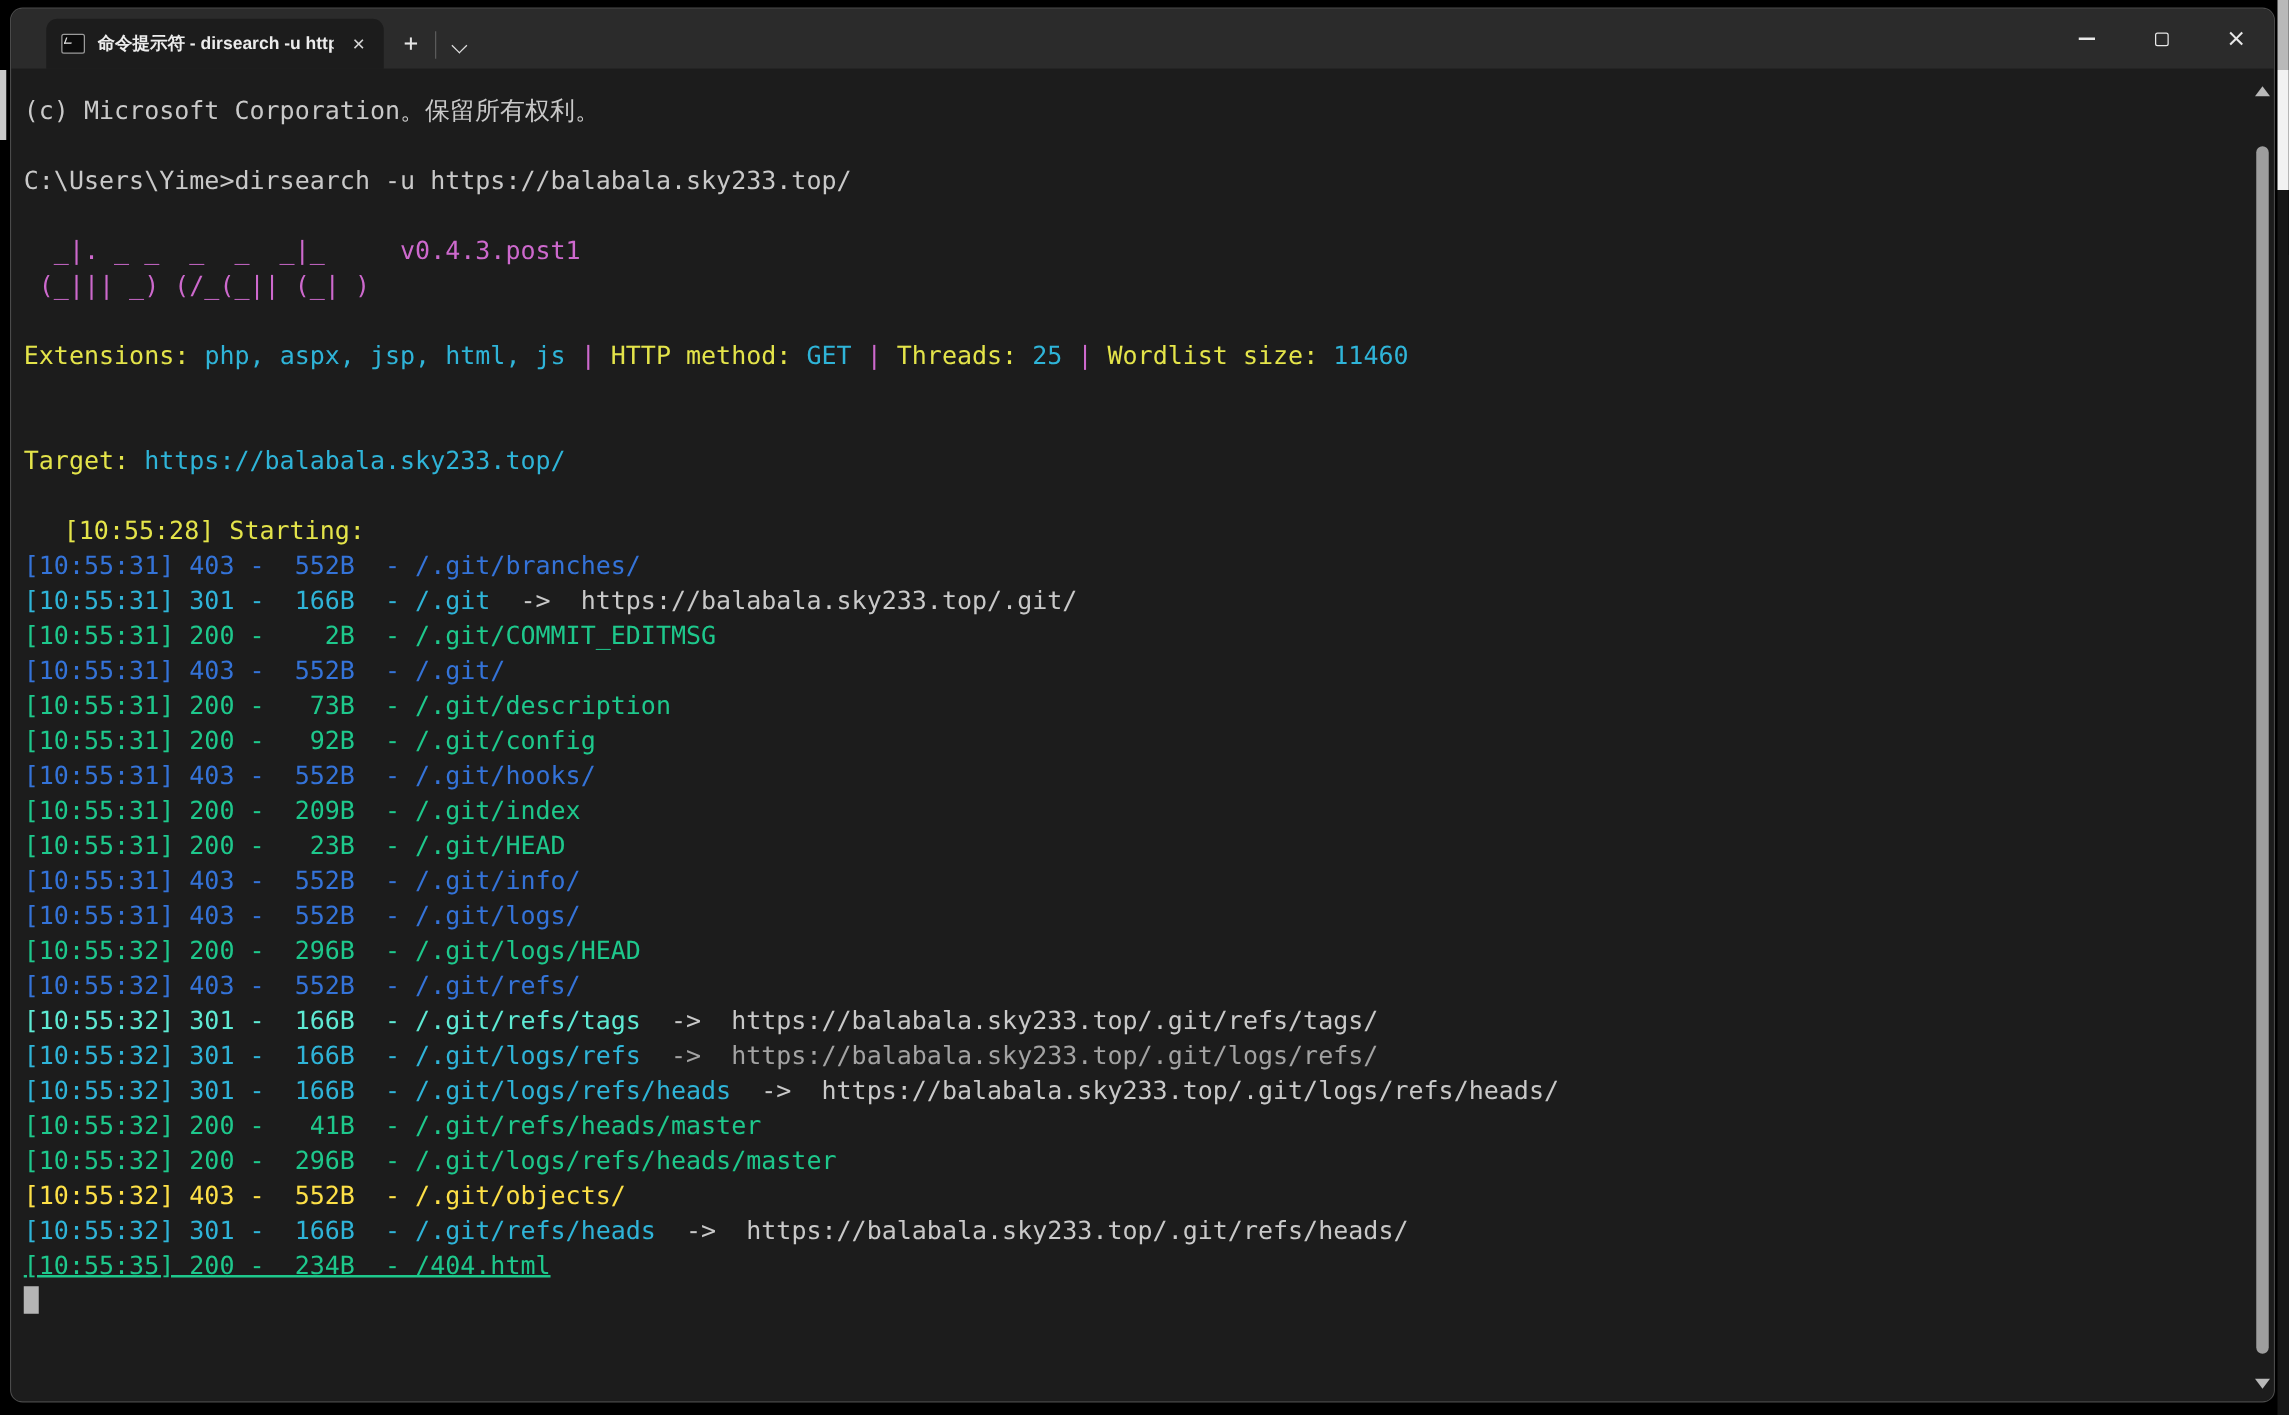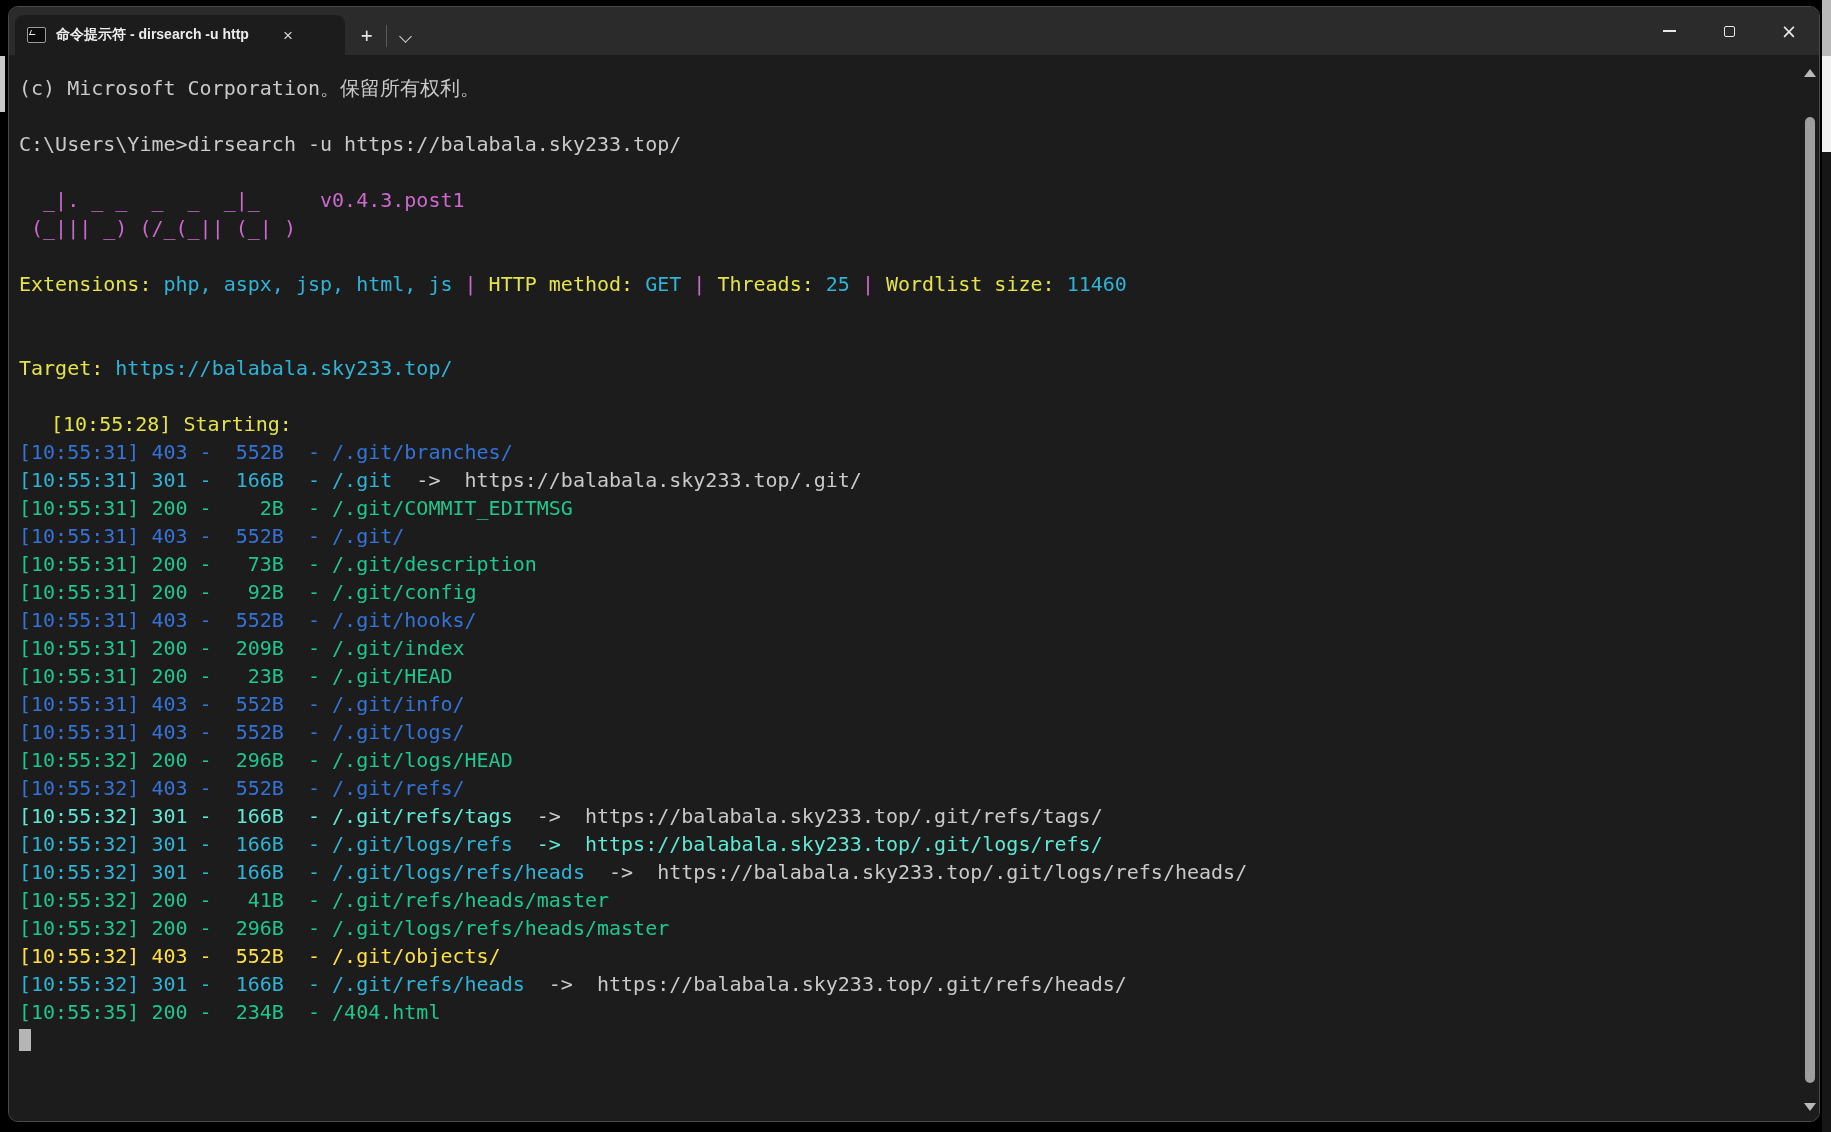--- a/index.html
+++ b/index.html
@@ -11,21 +11,21 @@
   .bg-right-top    { position:absolute; right:0; top:0;  width:9px; height:56px; background:#b9b9b9; }
   .bg-right-white  { position:absolute; right:0; top:56px; width:9px; height:96px; background:#f2f2f2; }
   .bg-right-dark   { position:absolute; right:0; top:152px; width:9px; height:980px; background:#161616; }
 
   .term-window { position:absolute; left:8px; top:6px; width:1812px; height:1116px;
                  background:#1c1c1c; border:1px solid #4a4a4a; border-radius:10px;
                  overflow:hidden; }
 
   
   .titlebar { position:relative; height:48px; background:#2b2b2b; display:flex; align-items:flex-end; }
-  .tab { display:flex; align-items:center; gap:10px; margin-left:6px; width:330px; height:40px;
+  .tab { display:flex; align-items:center; gap:10px; margin-left:28px; width:270px; height:40px;
          background:#1c1c1c; border-radius:9px 9px 0 0; padding:0 10px 0 12px;
          font-family:"Liberation Sans", sans-serif; }
   .cmd-icon { width:19px; height:16px; background:#0c0c0c; border:1px solid #9a9a9a;
               border-radius:2px; position:relative; flex:none; }
   .cmd-icon::before { content:""; position:absolute; left:2px; top:2px; width:5px; height:4px;
               border-left:1.5px solid #e8e8e8; border-bottom:1.5px solid #e8e8e8;
               transform:skewX(-20deg); }
   .tab-title { color:#ececec; font-size:14px; font-weight:bold; white-space:nowrap;
                overflow:hidden; width:212px; }
   .tab-close { color:#d5d5d5; font-size:17px; line-height:17px; padding:1px 5px; border-radius:4px; }
@@ -112,27 +112,27 @@
         <div class="tline"><span style="color: rgb(30, 200, 140);">[10:55:31] 200 -   73B  - /.git/description</span></div>
         <div class="tline"><span style="color: rgb(30, 200, 140);">[10:55:31] 200 -   92B  - /.git/config</span></div>
         <div class="tline"><span style="color: rgb(52, 115, 216);">[10:55:31] 403 -  552B  - /.git/hooks/</span></div>
         <div class="tline"><span style="color: rgb(30, 200, 140);">[10:55:31] 200 -  209B  - /.git/index</span></div>
         <div class="tline"><span style="color: rgb(30, 200, 140);">[10:55:31] 200 -   23B  - /.git/HEAD</span></div>
         <div class="tline"><span style="color: rgb(52, 115, 216);">[10:55:31] 403 -  552B  - /.git/info/</span></div>
         <div class="tline"><span style="color: rgb(52, 115, 216);">[10:55:31] 403 -  552B  - /.git/logs/</span></div>
         <div class="tline"><span style="color: rgb(30, 200, 140); text-align: center;">[10:55:32] 200 -  296B  - /.git/logs/HEAD</span></div>
         <div class="tline"><span style="color: rgb(52, 115, 216);">[10:55:32] 403 -  552B  - /.git/refs/</span></div>
         <div class="tline"><span style="color: #5eead4;">[10:55:32] 301 -  166B  - /.git/refs/tags</span><span style="color: rgb(201, 201, 201);">  -&gt;  https://balabala.sky233.top/.git/refs/tags/</span></div>
-        <div class="tline"><span style="color: rgb(47, 180, 216);">[10:55:32] 301 -  166B  - /.git/logs/refs</span><span style="color: #5eead4;">  -&gt;  https://balabala.sky233.top/.git/logs/refs/</span></div>
+        <div class="tline"><span style="color: rgb(47, 180, 216);">[10:55:32] 301 -  166B  - /.git/logs/refs</span><span style="color: #a3a3a3;">  -&gt;  https://balabala.sky233.top/.git/logs/refs/</span></div>
         <div class="tline"><span style="color: rgb(47, 180, 216);">[10:55:32] 301 -  166B  - /.git/logs/refs/heads</span><span style="color: rgb(201, 201, 201);">  -&gt;  https://balabala.sky233.top/.git/logs/refs/heads/</span></div>
         <div class="tline"><span style="color: rgb(30, 200, 140);">[10:55:32] 200 -   41B  - /.git/refs/heads/master</span></div>
         <div class="tline"><span style="color: rgb(30, 200, 140);">[10:55:32] 200 -  296B  - /.git/logs/refs/heads/master</span></div>
         <div class="tline"><span style="color: #fde047; margin-top: 38px;">[10:55:32] 403 -  552B  - /.git/objects/</span></div>
         <div class="tline"><span style="color: rgb(47, 180, 216);">[10:55:32] 301 -  166B  - /.git/refs/heads</span><span style="color: rgb(201, 201, 201);">  -&gt;  https://balabala.sky233.top/.git/refs/heads/</span></div>
-        <div class="tline"><span style="color: rgb(30, 200, 140);">[10:55:35] 200 -  234B  - /404.html</span></div>
+        <div class="tline"><span style="color: rgb(30, 200, 140); text-decoration: underline;">[10:55:35] 200 -  234B  - /404.html</span></div>
         <div class="tline"><span class="cursor-block"></span></div>
       </div>
 
     <div class="scrollbar">
       <div class="sb-up"></div>
       <div class="sb-thumb"></div>
       <div class="sb-down"></div>
     </div>
   </div>
 

